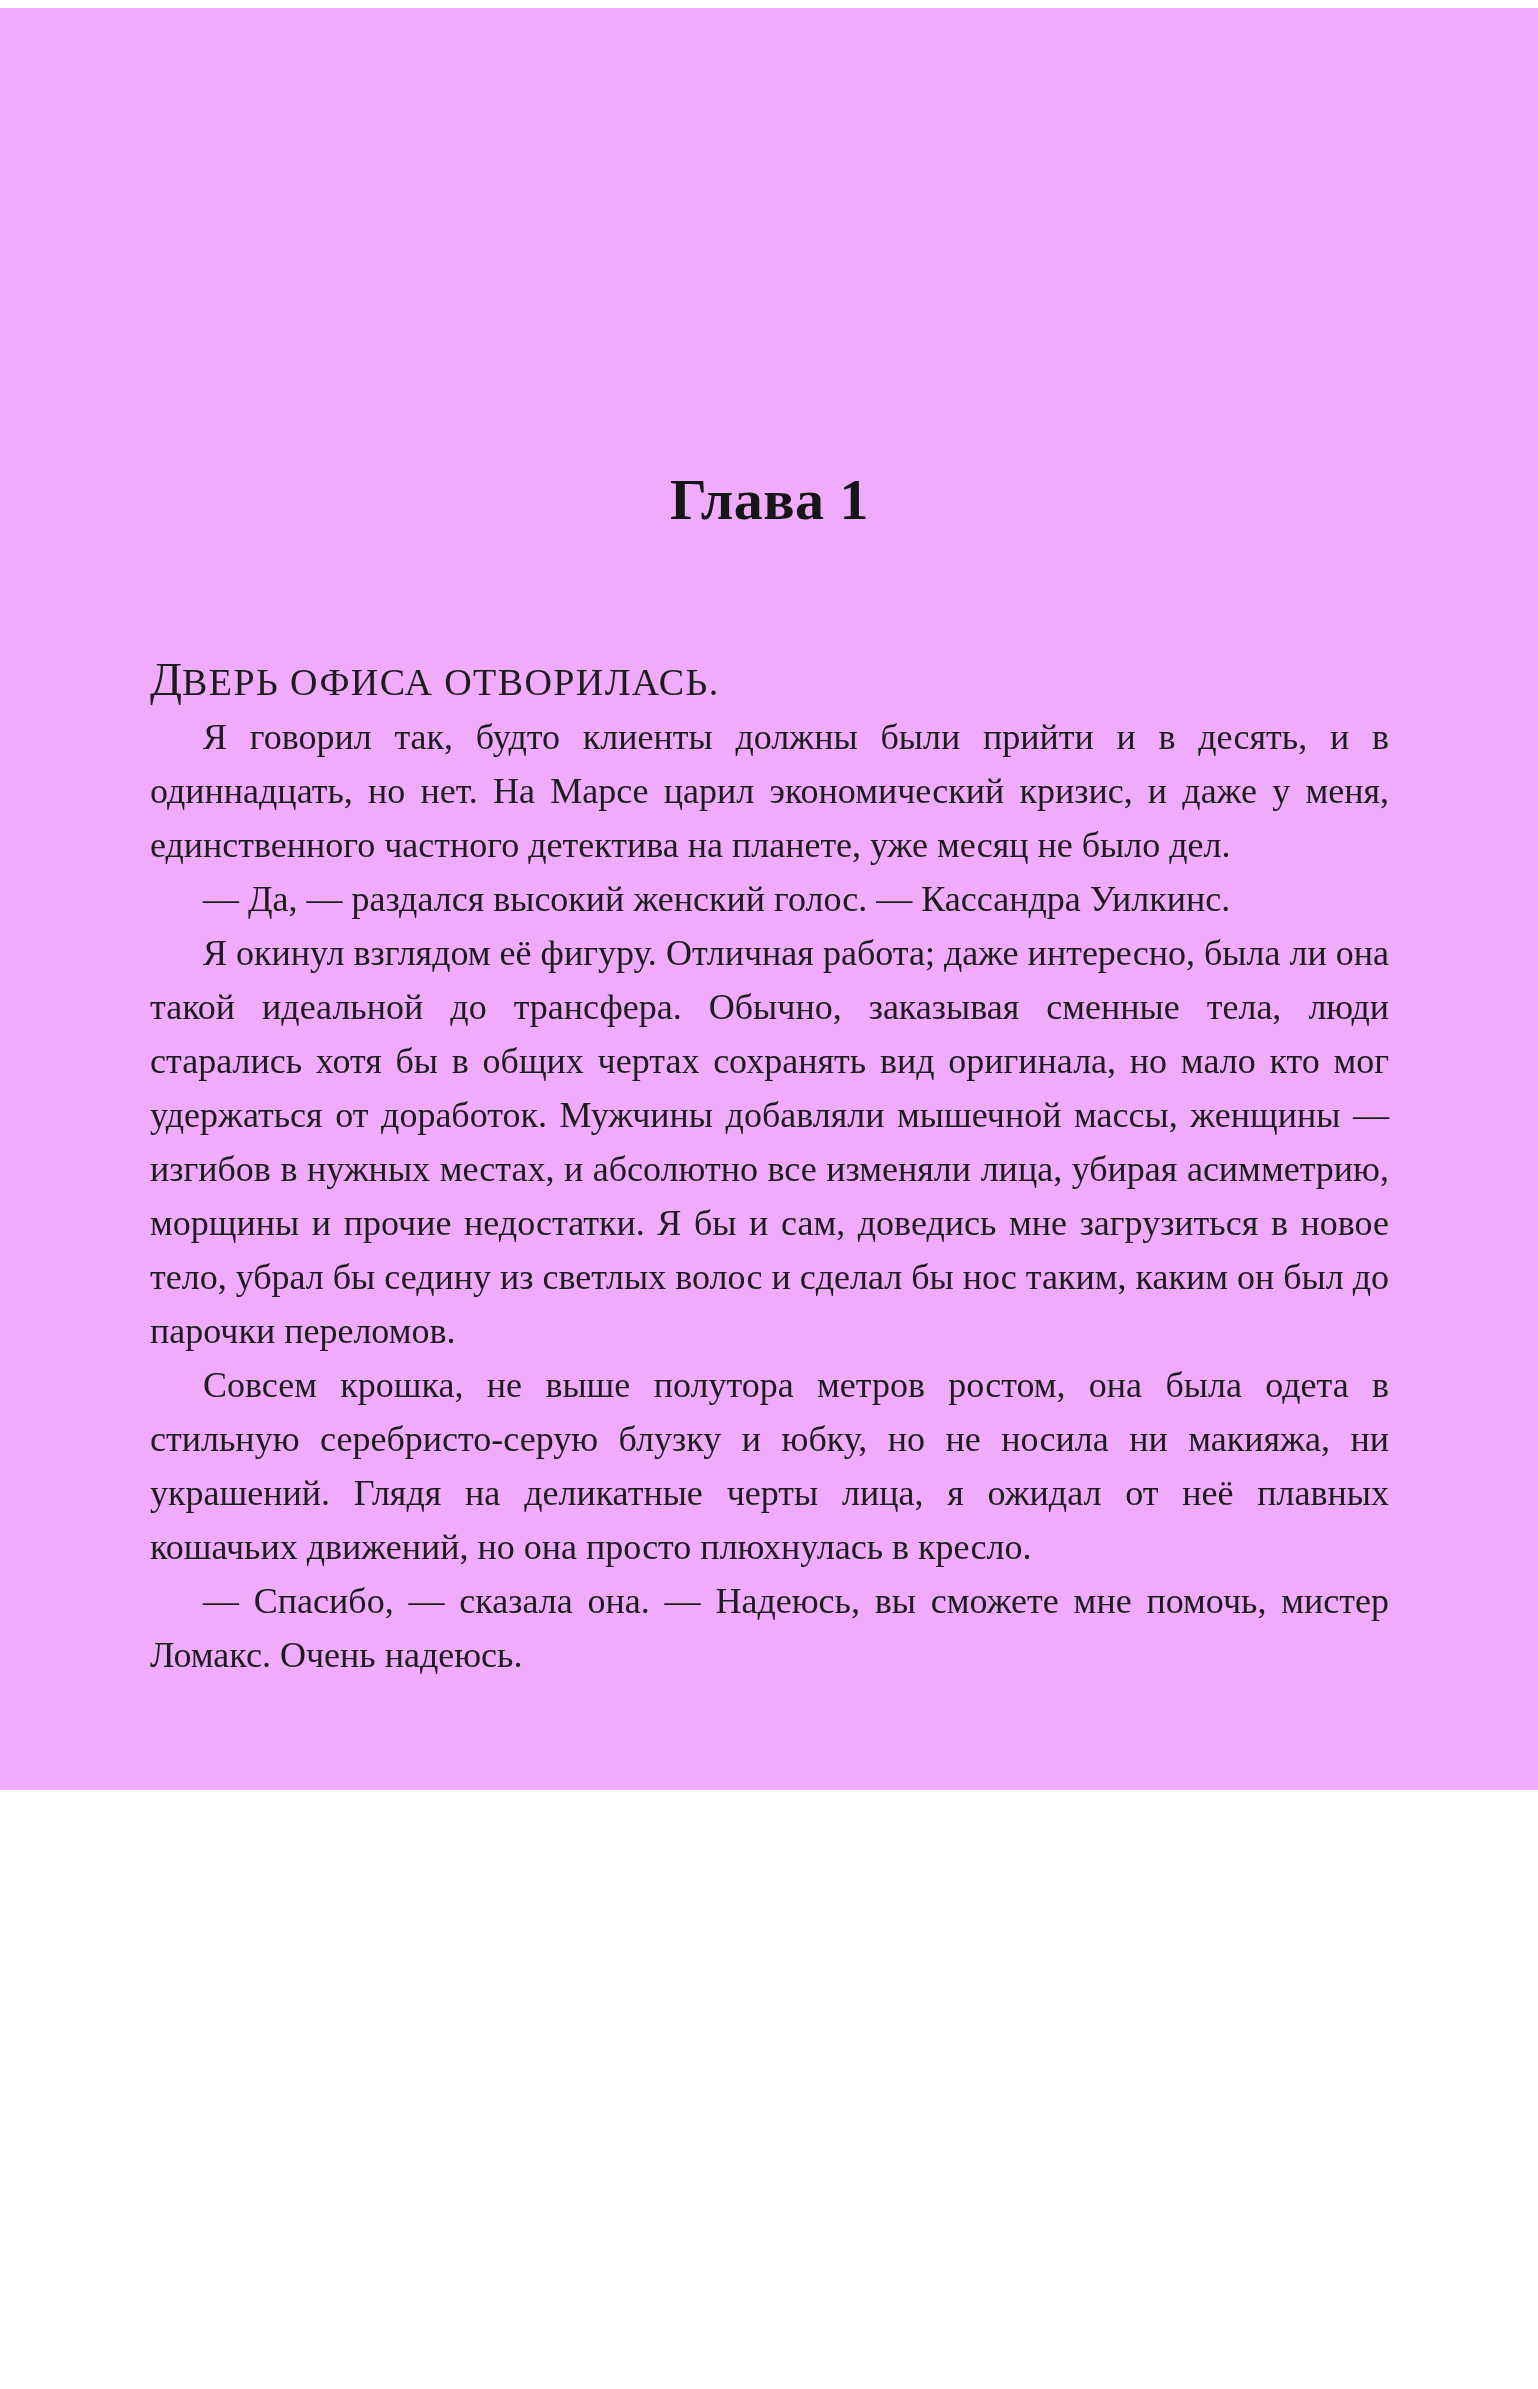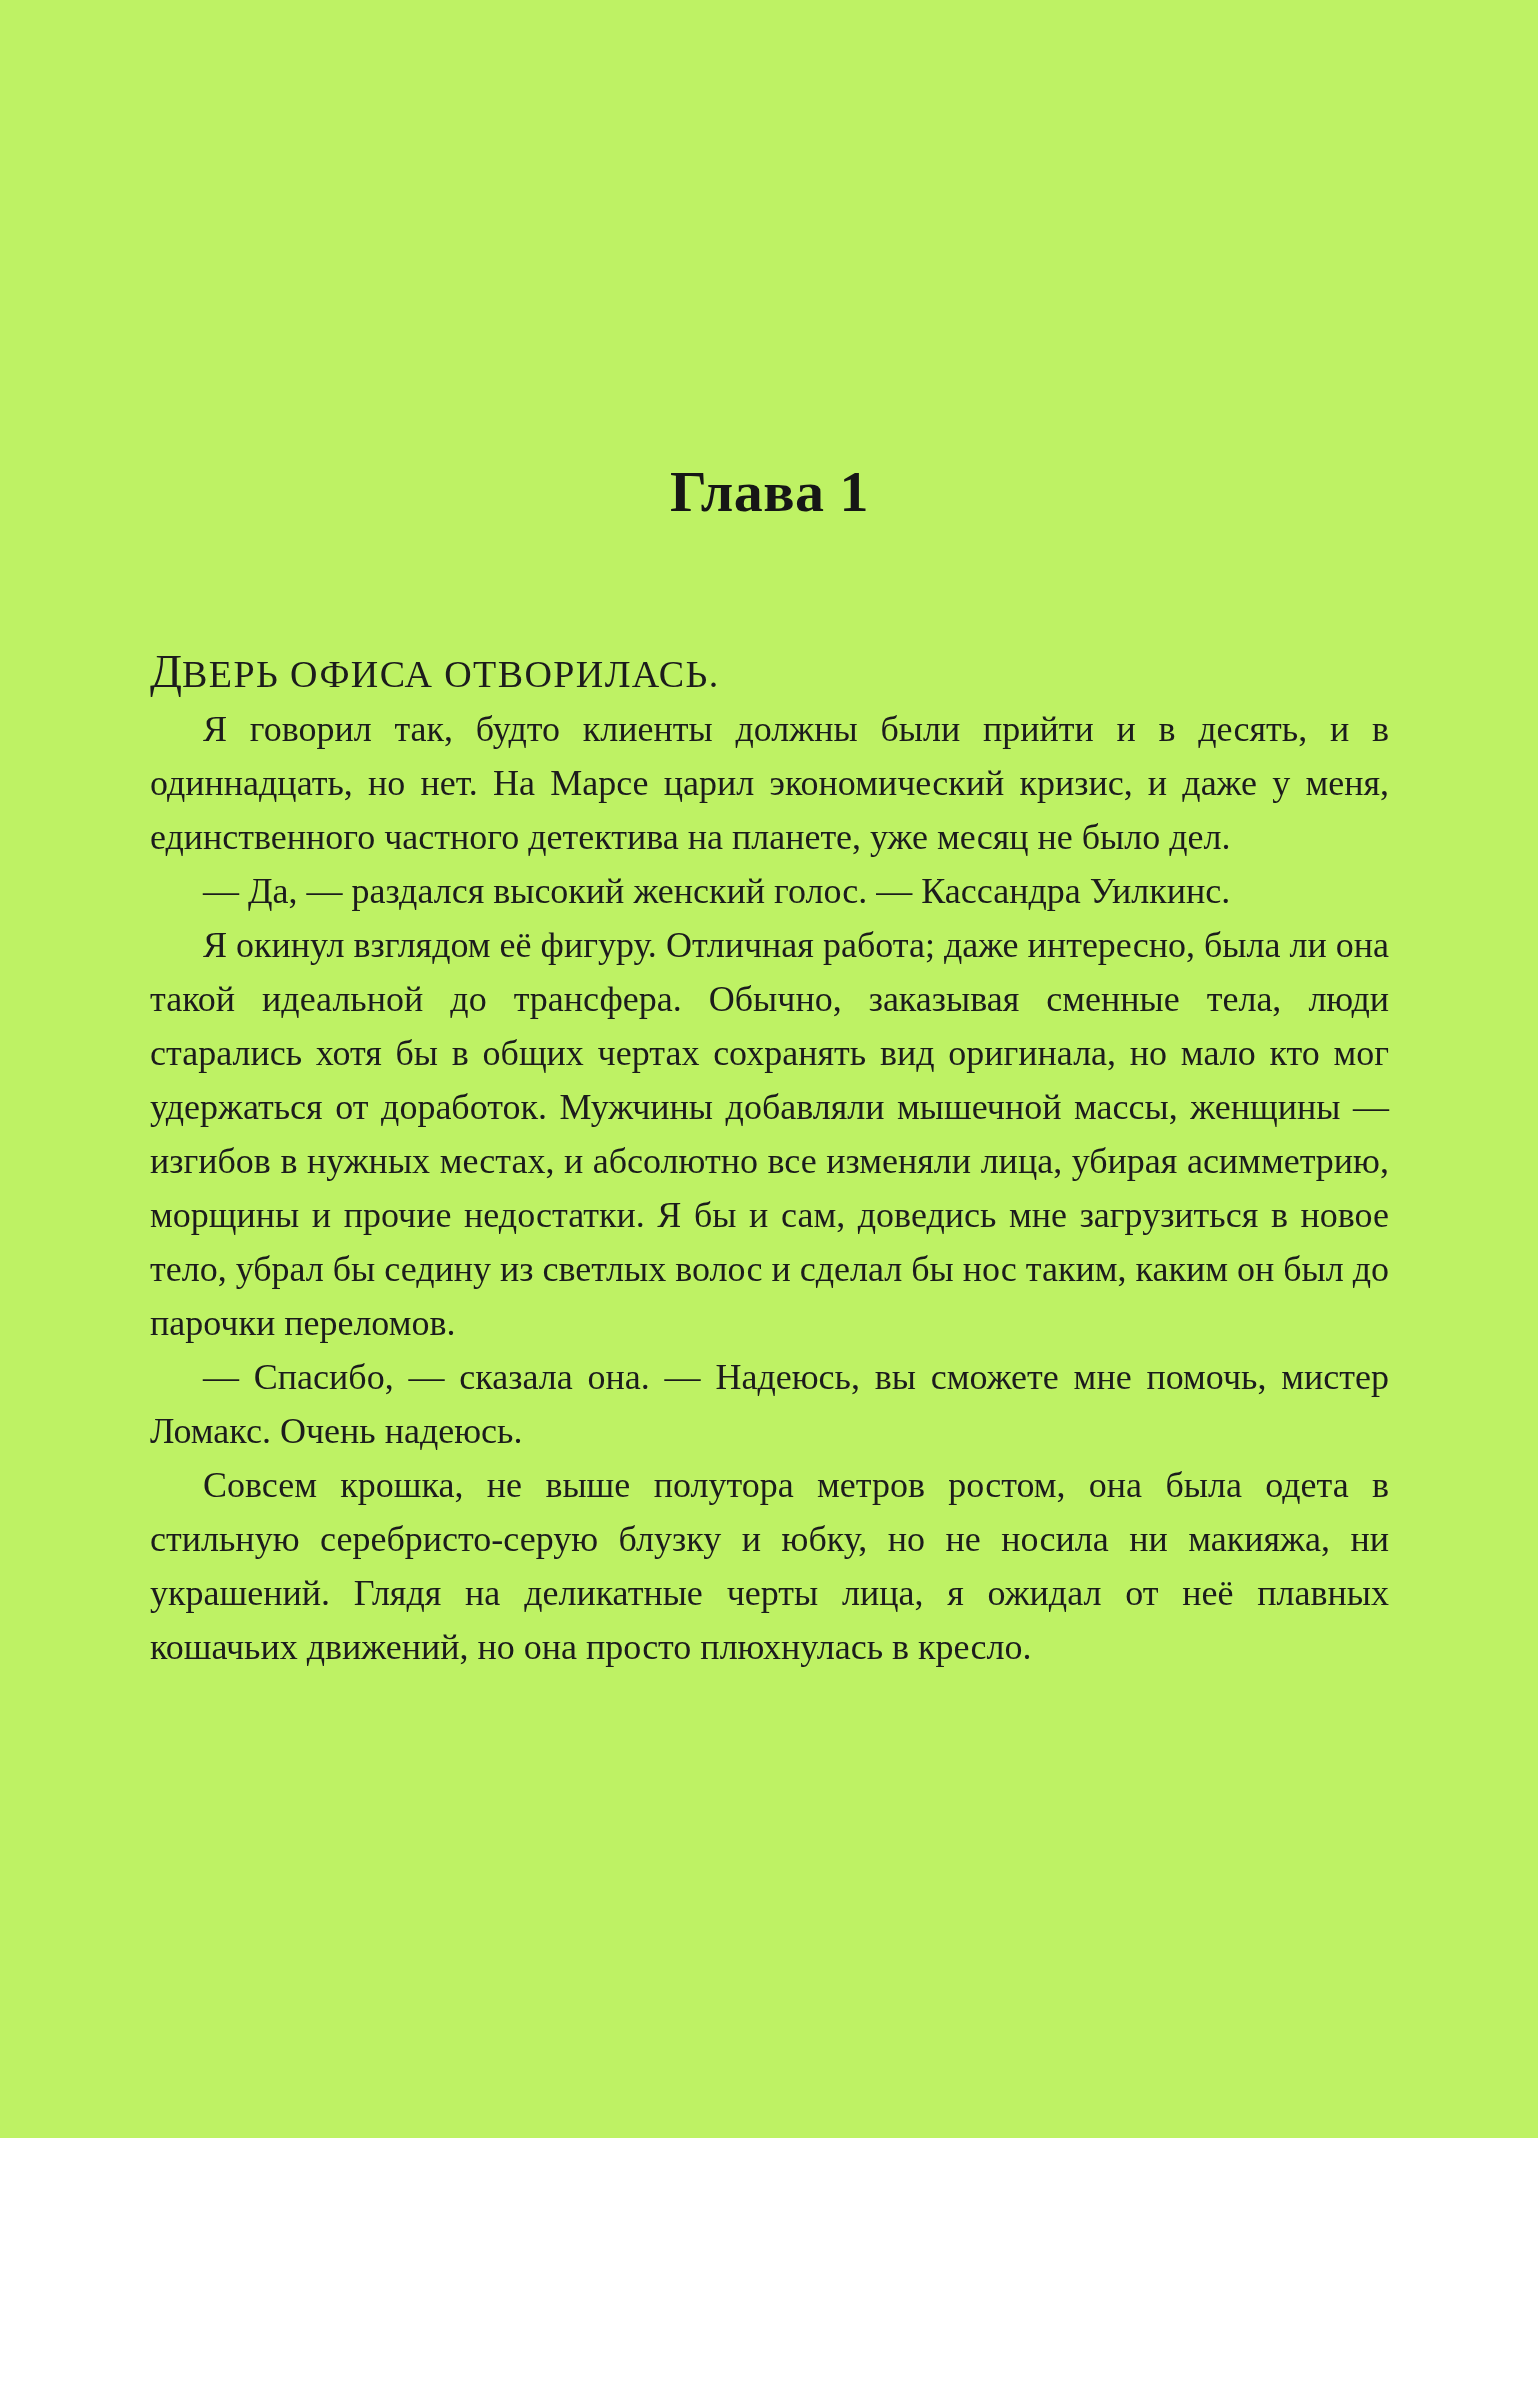--- a/index.html
+++ b/index.html
@@ -3,23 +3,23 @@
 <meta charset="utf-8">
 <style>
   html, body {
     margin: 0;
     padding: 0;
     background: #ffffff;
   }
   .book-page {
     position: relative;
     width: 1539px;
-    height: 2138px;
-    margin: 0 auto;
-    background: #bef264;
+    height: 1782px;
+    margin: 8px auto;
+    background: #f0abfc;
     color: #1c1c1c;
     font-family: "Liberation Serif", "DejaVu Serif", serif;
     overflow: hidden;
   }
   .content {
     position: absolute;
     left: 150px;
     right: 150px;
     top: 0;
     padding-top: 460px;
@@ -71,19 +71,19 @@
 <body>
 
 <div class="book-page">
   <div class="content">
     <h1 class="chapter-title">Глава 1</h1>
     <div class="body-text">
         <p class="para opening"><span class="lead-cap">Д</span><span class="small-caps">ВЕРЬ ОФИСА ОТВОРИЛАСЬ.</span></p>
         <p class="para indent">Я говорил так, будто клиенты должны были прийти и в десять, и в одиннадцать, но нет. На Марсе царил экономический кризис, и даже у меня, единственного частного детектива на планете, уже месяц не было дел.</p>
         <p class="para indent">— Да, — раздался высокий женский голос. — Кассандра Уилкинс.</p>
         <p class="para indent">Я окинул взглядом её фигуру. Отличная работа; даже интересно, была ли она такой идеальной до трансфера. Обычно, заказывая сменные тела, люди старались хотя бы в общих чертах сохранять вид оригинала, но мало кто мог удержаться от доработок. Мужчины добавляли мышечной массы, женщины — изгибов в нужных местах, и абсолютно все изменяли лица, убирая асимметрию, морщины и прочие недостатки. Я бы и сам, доведись мне загрузиться в новое тело, убрал бы седину из светлых волос и сделал бы нос таким, каким он был до парочки переломов.</p>
+        <p class="para indent">Совсем крошка, не выше полутора метров ростом, она была одета в стильную серебристо-серую блузку и юбку, но не носила ни макияжа, ни украшений. Глядя на деликатные черты лица, я ожидал от неё плавных кошачьих движений, но она просто плюхнулась в кресло.</p>
         <p class="para indent">— Спасибо, — сказала она. — Надеюсь, вы сможете мне помочь, мистер Ломакс. Очень надеюсь.</p>
-        <p class="para indent">Совсем крошка, не выше полутора метров ростом, она была одета в стильную серебристо-серую блузку и юбку, но не носила ни макияжа, ни украшений. Глядя на деликатные черты лица, я ожидал от неё плавных кошачьих движений, но она просто плюхнулась в кресло.</p>
       </div>
   </div>
   <div class="page-number">7</div>
 </div>
 
 
 </body></html>

